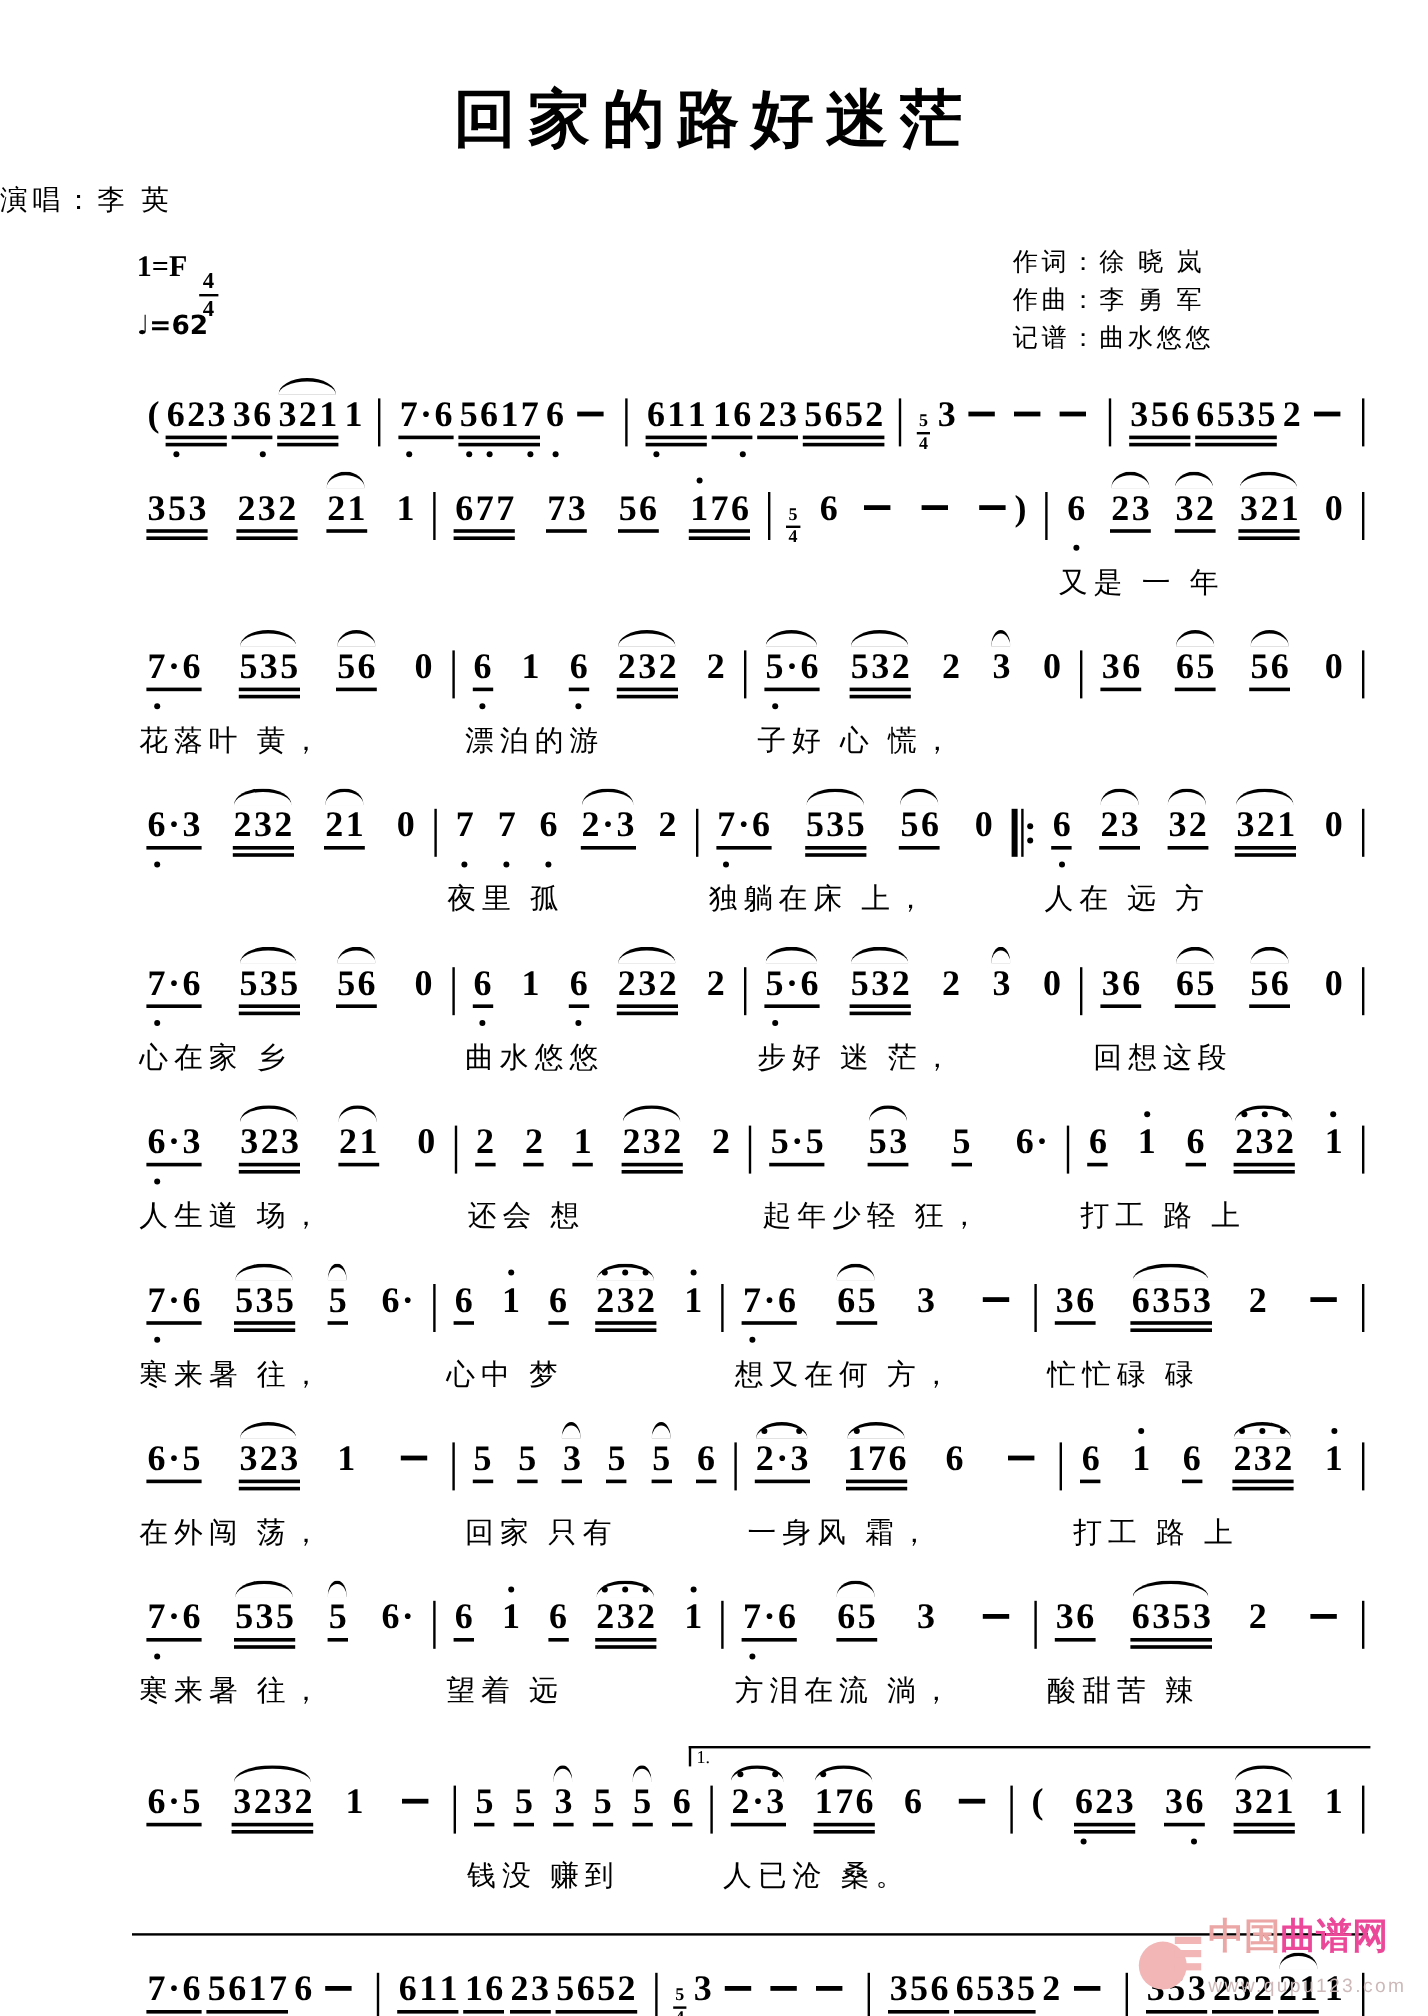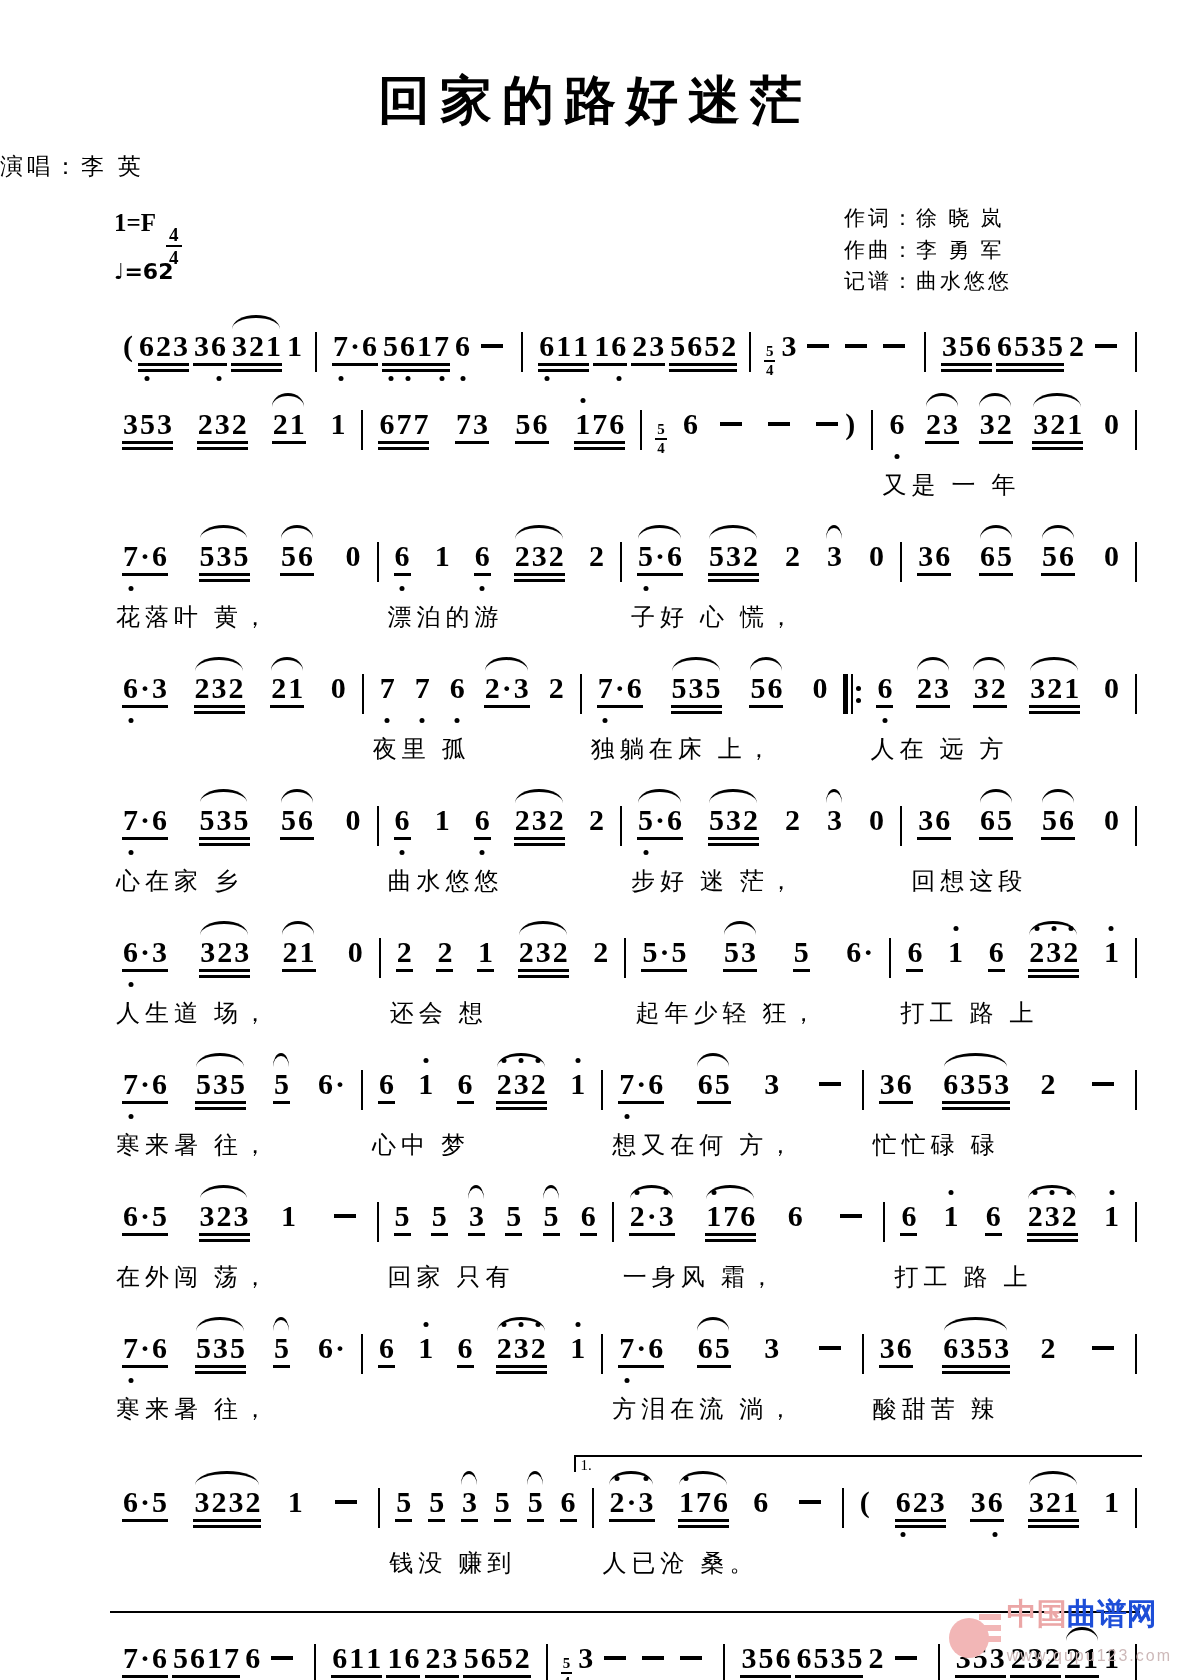--- a/index.html
+++ b/index.html
@@ -77,21 +77,21 @@
 
   
   .watermark{position:absolute;right:18px;bottom:16px;display:flex;align-items:flex-end;gap:6px;}
   .wm-logo{position:relative;width:52px;height:52px;}
   .wm-circle{position:absolute;left:0;top:6px;width:40px;height:40px;border-radius:50%;background:#f2b6b6;}
   .wm-bars{position:absolute;left:30px;top:2px;display:flex;flex-direction:column;gap:5px;}
   .wm-bars i{display:block;width:22px;height:6px;background:#f2b6b6;}
   .wm-text{line-height:1;}
   .wm-site{font-size:30px;font-weight:bold;white-space:nowrap;}
   .wm-site .strong{color:#eba6a6;}
-  .wm-site .light{color:#1d4ed8;}
+  .wm-site .light{color:#ec4899;}
   .wm-url{font-size:16px;color:#cdb9b9;letter-spacing:2px;margin-top:19px;text-align:center;
           font-family:"Liberation Sans","DejaVu Sans",sans-serif;}
 </style>
 </head>
 <body>
 
 <div class="page">
 
   <div class="title">回家的路好迷茫</div>
   <div class="subtitle">演唱：李 英</div>
@@ -577,20 +577,21 @@
             <span class="bl "></span>
           </span>
           <div class="measure" style="flex-grow: 10;">
             <div class="notes">
               <span class="grp u1"><span class="nc">6</span></span>
               <span class="grp"><span class="nc">1<i class="hd"></i></span></span>
               <span class="grp u1"><span class="nc">6</span></span>
               <span class="grp u2 slurred"><i class="arc"></i><span class="nc">2<i class="hd"></i></span><span class="nc">3<i class="hd"></i></span><span class="nc">2<i class="hd"></i></span></span>
               <span class="grp"><span class="nc">1<i class="hd"></i></span></span>
             </div>
+            <div class="lyric">望着 远</div>
           </div>
           <span class="blw">
             <span class="bl "></span>
           </span>
           <div class="measure" style="flex-grow: 8.4;">
             <div class="notes">
               <span class="grp u1"><span class="nc">7<i class="ld"></i></span><span class="nc mdot">·</span><span class="nc">6</span></span>
               <span class="grp u1 slurred"><i class="arc"></i><span class="nc">6</span><span class="nc">5</span></span>
               <span class="grp"><span class="nc">3</span></span>
               <span class="grp"><span class="dash"></span></span>

